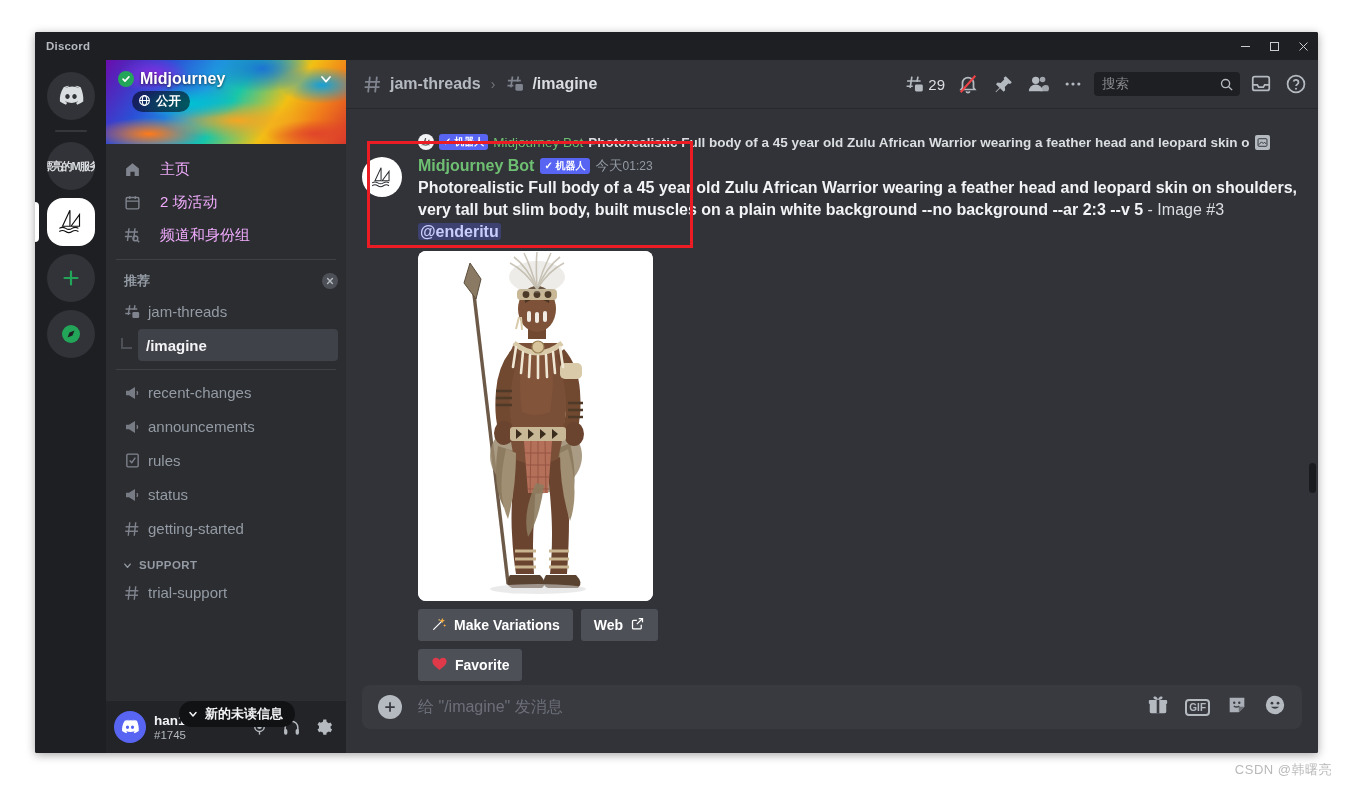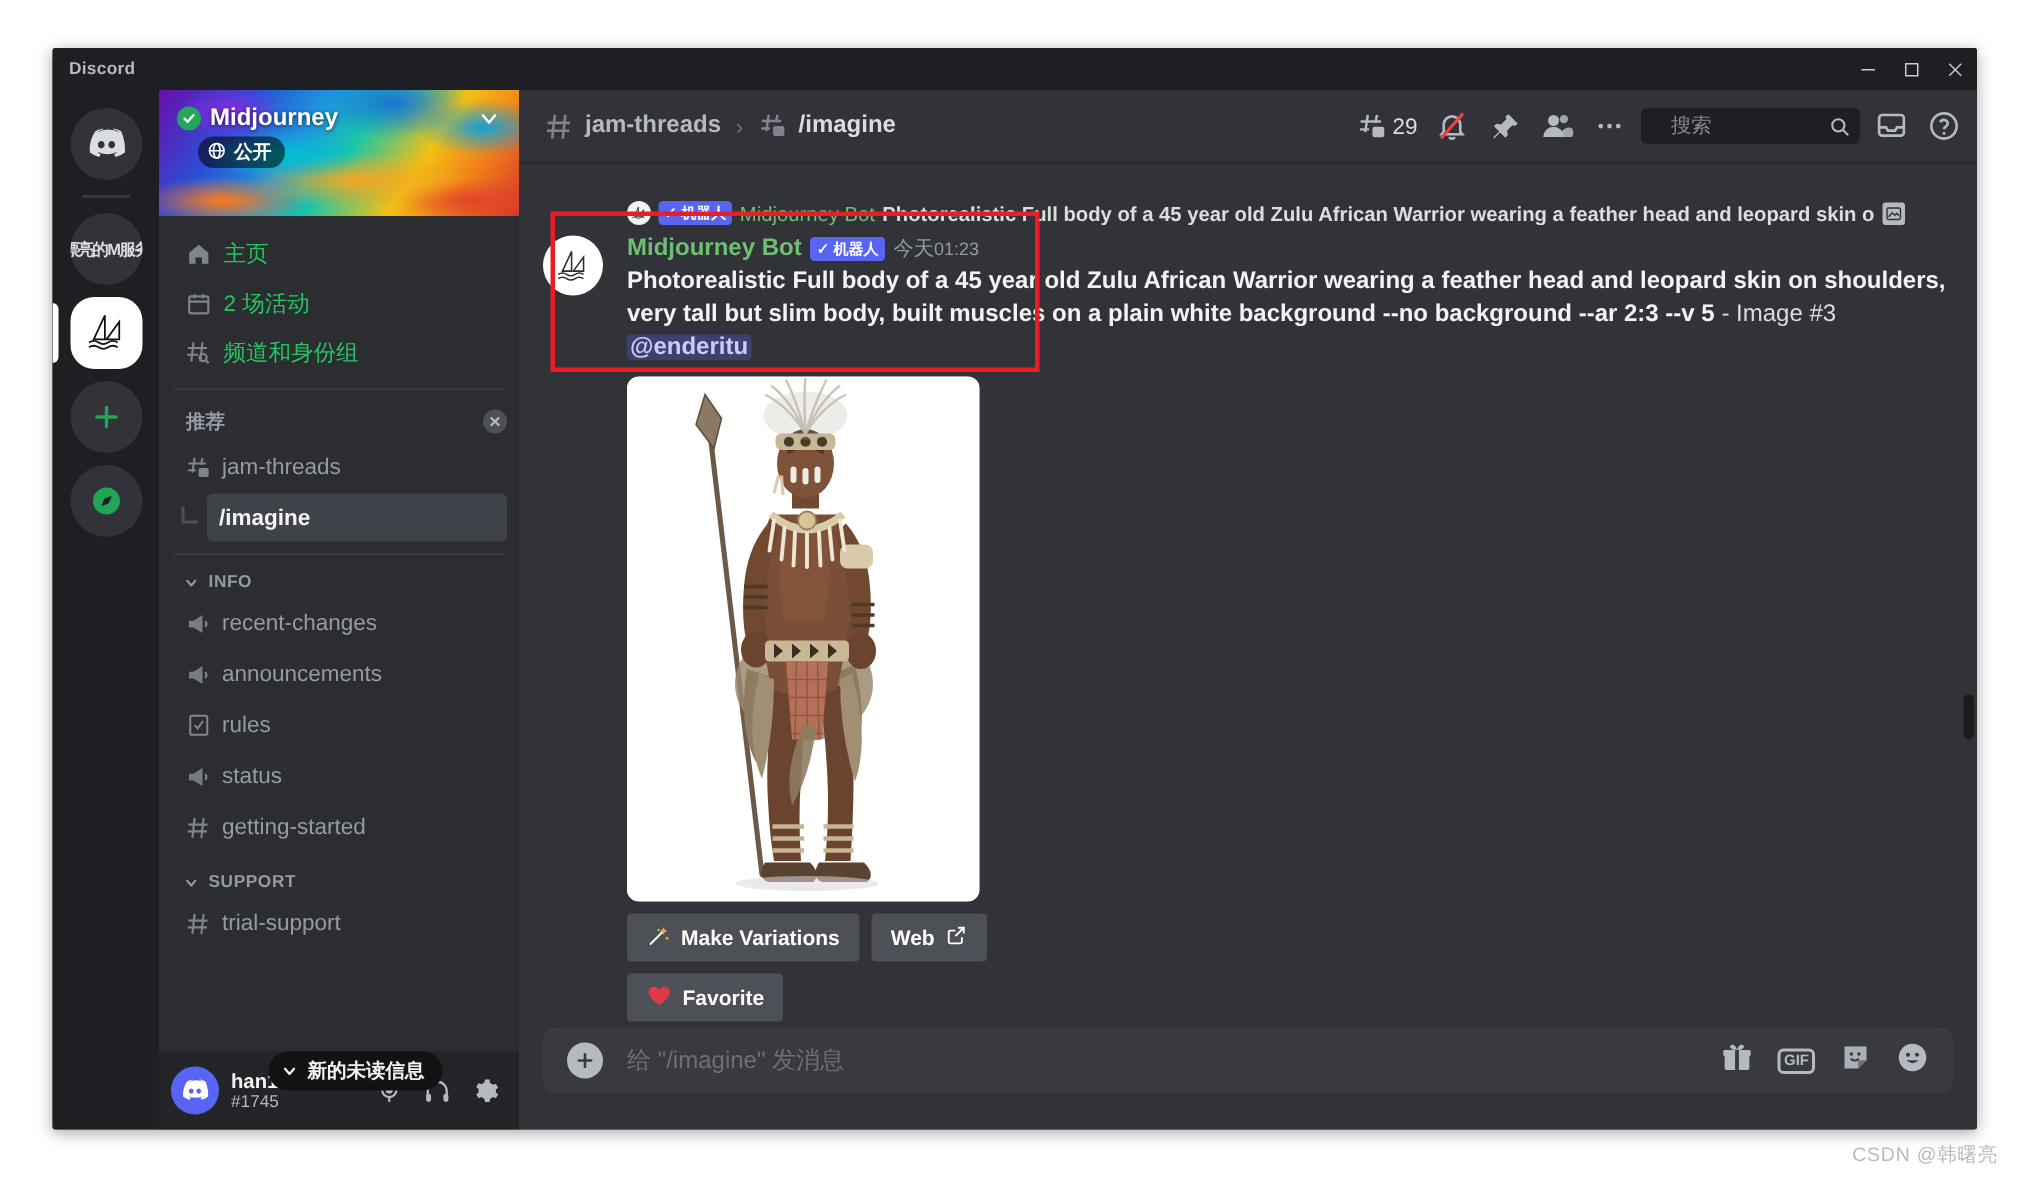--- a/index.html
+++ b/index.html
@@ -135,22 +135,22 @@
     display: flex; align-items: center; gap: 5px;
     color: #fff; font-size: 12.5px; font-weight: bold;
   }
 
   #channel-scroll {
     flex: 1 1 auto; overflow: hidden; padding-top: 8px;
     position: relative;
   }
   .nav-row {
     height: 32px; margin: 1px 8px; padding: 0 8px;
-    display: flex; align-items: center; gap: 7px;
-    border-radius: 4px; color: #22c55e; font-size: 15px;
+    display: flex; align-items: center; gap: 18px;
+    border-radius: 4px; color: #f0abfc; font-size: 15px;
     white-space: nowrap;
   }
   .nav-row .ico { width: 20px; display: flex; justify-content: center; flex: 0 0 20px; color:#80848e; }
 
   .divider { height: 1px; background: #3f4147; margin: 8px 10px 6px 10px; }
 
   .cat-row {
     display: flex; align-items: center;
     padding: 6px 8px 4px 16px; gap: 3px;
     color: #949ba4; font-size: 11.5px; font-weight: bold;
@@ -239,21 +239,21 @@
   #header-tools { margin-left: auto; display: flex; align-items: center; gap: 7px; }
   .htool {
     height: 32px; min-width: 28px; border-radius: 4px;
     display: flex; align-items: center; justify-content: center;
     color: #b5bac1; gap: 3px; padding: 0 2px;
   }
   .htool .count { font-size: 15px; color:#dbdee1; }
   #search-box {
     width: 146px; height: 24px; background: #1e1f22;
     border-radius: 4px; display: flex; align-items: center;
-    padding: 0 6px 0 20px; gap: 4px;
+    padding: 0 6px 0 8px; gap: 4px;
   }
   #search-box .ph { color: #87898c; font-size: 13.5px; flex: 1 1 auto; }
   #search-box .si { color:#b5bac1; display:flex; }
 
   
   #messages {
     flex: 1 1 auto; overflow: hidden; position: relative;
     padding: 8px 0 0 0;
   }
   #msg-inner { padding: 0 16px 0 16px; margin-top: 15px; }
@@ -539,28 +539,20 @@
                   <path d="M3 1 V11 H13"></path>
                 </svg>
             </span>
             <span class="thread-pill">
               <span>/imagine</span>
             </span>
           </div>
 
           <div class="divider"></div>
 
-          <div class="cat-row">
-            <span style="display:flex;margin-right:3px">
-              <svg width="11" height="11" viewBox="0 0 24 24" fill="none" stroke="currentColor" stroke-width="3" stroke-linecap="round" stroke-linejoin="round">
-                  <polyline points="6,9 12,16 18,9"></polyline>
-                </svg>
-            </span>
-            <span class="cat-label">INFO</span>
-          </div>
 
           <div class="chan-row">
             <span class="ico">
               <svg width="18" height="18" viewBox="0 0 24 24" fill="none" stroke="currentColor" stroke-width="1.8">
                   <path d="M4 9 h4 l8 -5 v16 l-8 -5 H4 z" fill="currentColor" stroke="none" opacity=".9"></path>
                   <path d="M18.5 9.5 a4 4 0 0 1 0 5"></path>
                 </svg>
             </span>
             <span>recent-changes</span>
           </div>

